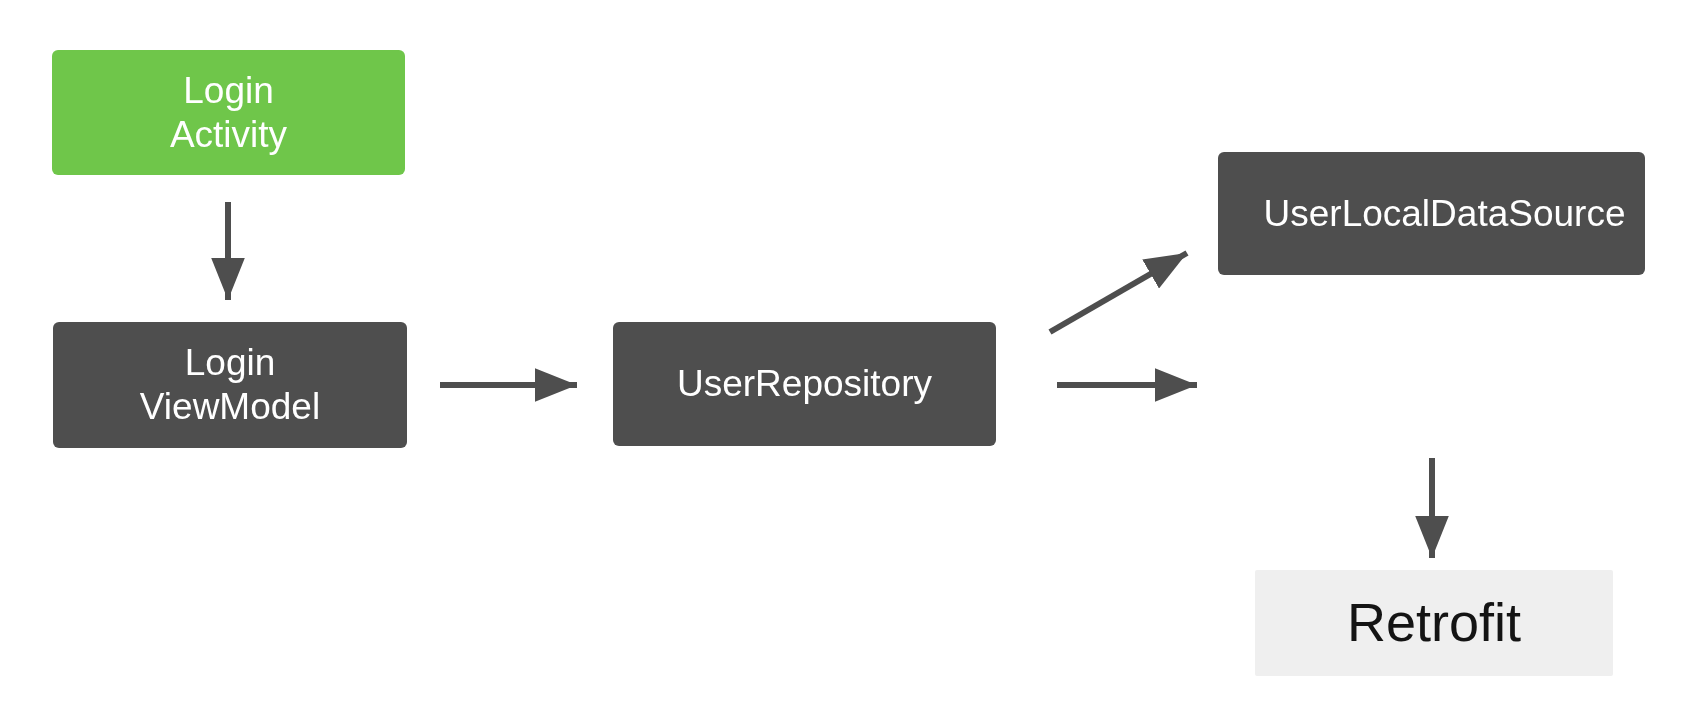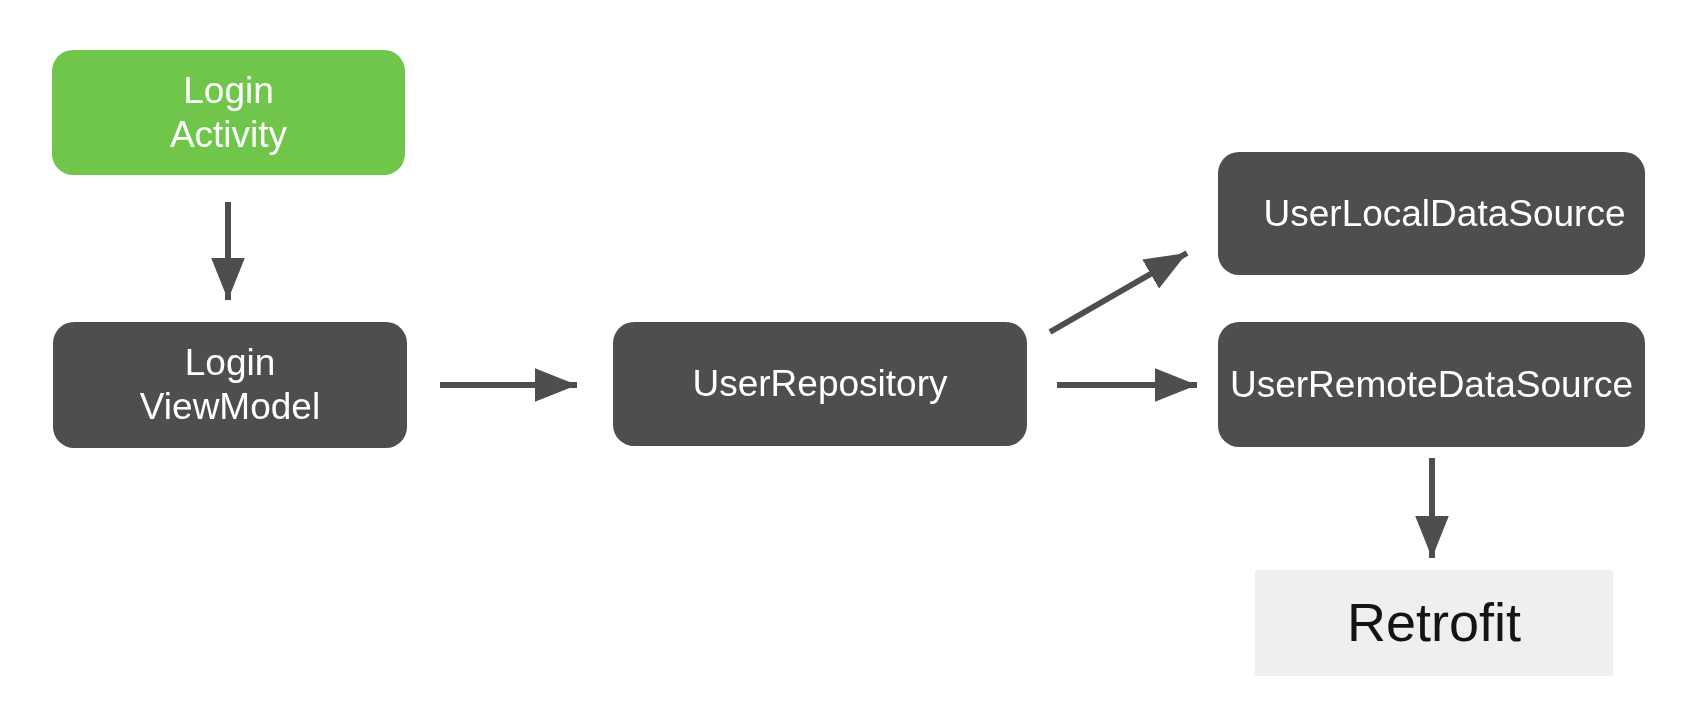--- a/index.html
+++ b/index.html
@@ -35,39 +35,39 @@
     stroke-width: 6;
     fill: none;
   }
   .node {
     position: absolute;
     display: flex;
     align-items: center;
     justify-content: center;
     background: var(--c-dark);
     color: var(--c-text-light);
-    border-radius: 21px;
+    border-radius: 6px;
     font-size: 37px;
   }
   .node .label {
     white-space: pre-line;
     text-align: center;
     line-height: 1.18;
   }
   .node.green { background: var(--c-green); }
   .node.light {
     background: var(--c-light);
     color: var(--c-text-dark);
     border-radius: 2px;
     font-size: 54px;
   }
   
   #n-login-activity  { left: 52px;   top: 50px;  width: 353px; height: 125px; }
   #n-login-viewmodel { left: 53px;   top: 322px; width: 354px; height: 126px; }
-  #n-user-repository { left: 613px;  top: 322px; width: 414px; height: 124px; }
+  #n-user-repository { left: 613px;  top: 322px; width: 383px; height: 124px; }
   #n-user-local      { left: 1218px; top: 152px; width: 427px; height: 123px; padding-left: 26px; }
   #n-user-remote     { left: 1218px; top: 322px; width: 427px; height: 125px; }
   #n-retrofit        { left: 1255px; top: 570px; width: 358px; height: 106px; }
 </style>
 </head>
 <body>
 
 <div class="canvas">
 
   <svg class="edges" viewBox="0 0 1697 728" xmlns="http://www.w3.org/2000/svg">
@@ -94,21 +94,18 @@
   </div>
 
   <div class="node" id="n-user-repository">
     <span class="label">UserRepository</span>
   </div>
 
   <div class="node" id="n-user-local">
     <span class="label">UserLocalDataSource</span>
   </div>
 
-  <div class="node" id="n-user-remote">
-    <span class="label">UserRemoteDataSource</span>
-  </div>
 
   <div class="node light" id="n-retrofit">
     <span class="label">Retrofit</span>
   </div>
 
 </div>
 
 </body></html>

